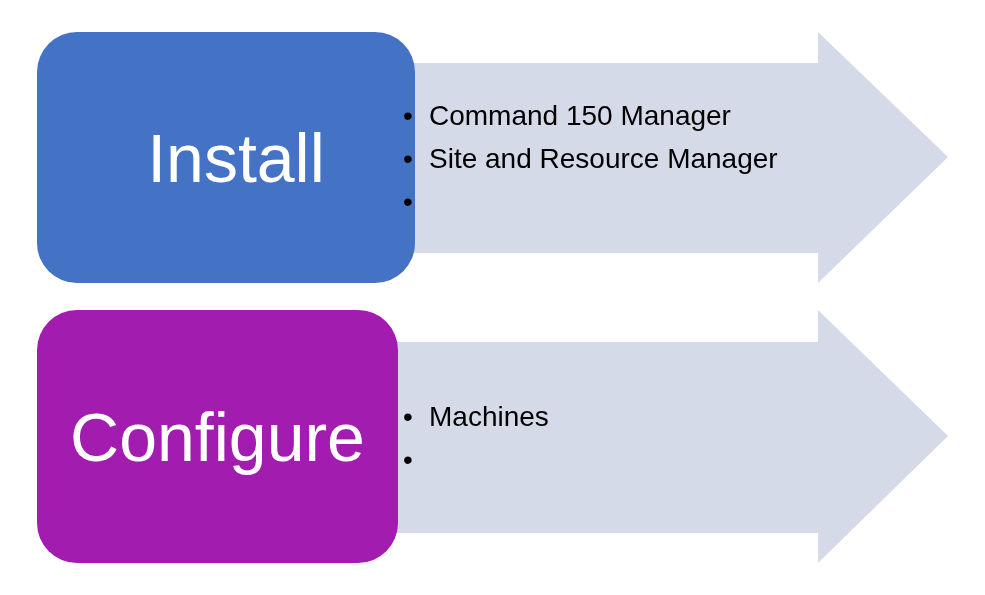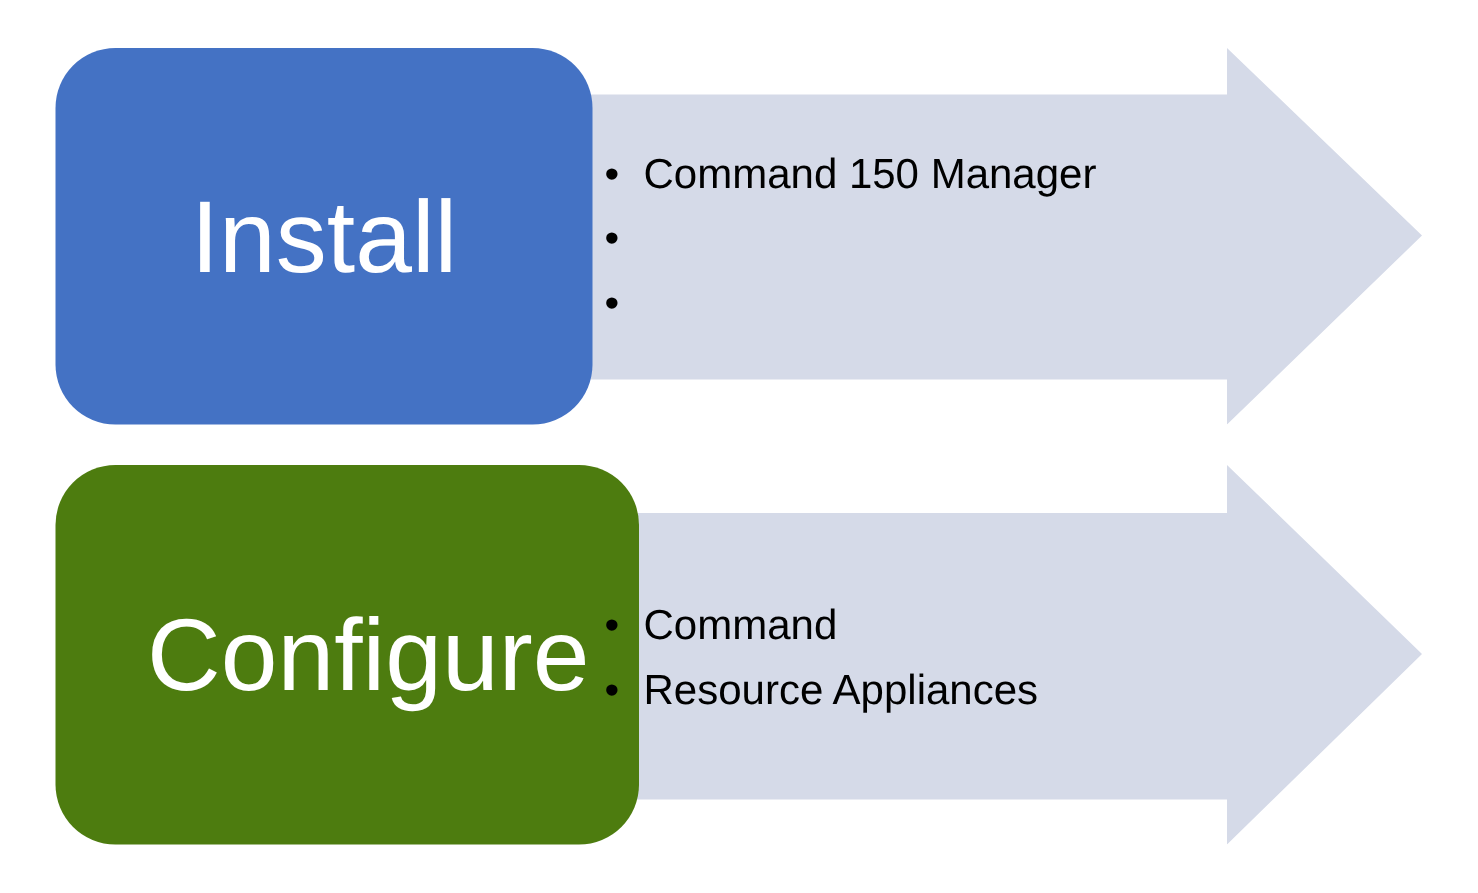--- a/index.html
+++ b/index.html
@@ -53,49 +53,49 @@
 </style>
 </head>
 <body>
 
 <div class="canvas">
 
   <svg class="arrow arrow-1" width="555" height="251" viewBox="0 0 555 251" aria-hidden="true">
     <polygon points="0,31 425,31 425,0 555,125 425,251 425,221 0,221" fill="#D5DAE8"></polygon>
   </svg>
 
-  <div class="stage stage-1" style="background-color: rgb(68, 114, 196);">
+  <div class="stage stage-1" style="background-color: rgb(68, 114, 196); padding-left: 20px;">
     <span class="stage-label" style="color: rgb(255, 255, 255);">Install</span>
   </div>
 
   <ul class="items items-1" style="color: rgb(0, 0, 0);">
     <li>
       <span class="dot">•</span>
       <span class="item-text">Command 150 Manager</span>
     </li>
     <li>
       <span class="dot">•</span>
+      <span class="item-text">Site and Resource Manager</span>
     </li>
     <li>
       <span class="dot">•</span>
     </li>
   </ul>
 
   <svg class="arrow arrow-2" width="555" height="253" viewBox="0 0 555 253" aria-hidden="true">
     <polygon points="0,32 425,32 425,0 555,126 425,253 425,223 0,223" fill="#D5DAE8"></polygon>
   </svg>
 
-  <div class="stage stage-2" style="background-color: #4d7c0f; padding-left: 28px;">
+  <div class="stage stage-2" style="background-color: #a21caf;">
     <span class="stage-label" style="color: rgb(255, 255, 255);">Configure</span>
   </div>
 
   <ul class="items items-2" style="color: rgb(0, 0, 0);">
     <li>
       <span class="dot">•</span>
-      <span class="item-text">Command</span>
+      <span class="item-text">Machines</span>
     </li>
     <li>
       <span class="dot">•</span>
-      <span class="item-text">Resource Appliances</span>
     </li>
   </ul>
 
 </div>
 
 </body></html>

